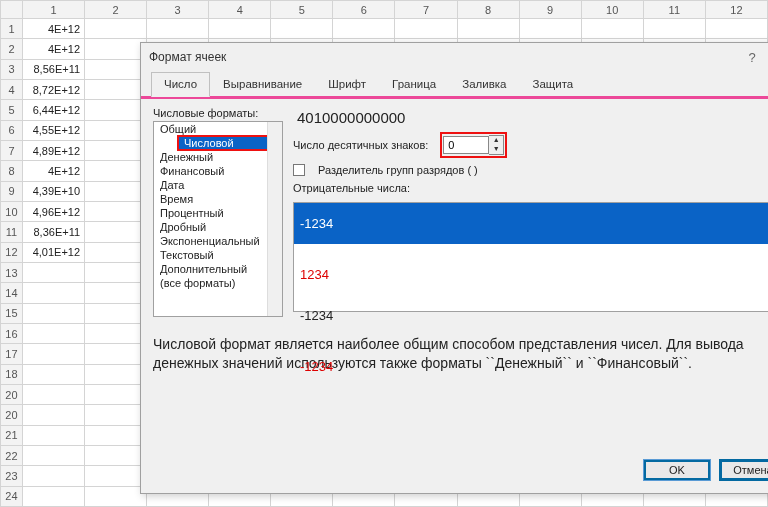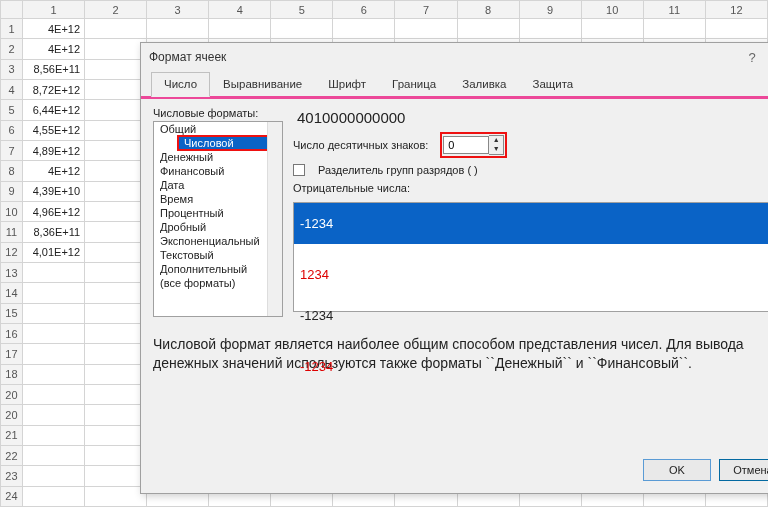--- a/index.html
+++ b/index.html
@@ -157,21 +157,21 @@
     padding-top: 18px;
     font-size: 14px; color: #222; line-height: 1.35;
   }
   .dlgbtns {
     display: flex; justify-content: flex-end; gap: 8px;
     padding: 10px 12px 12px 0;
   }
   .btn {
     min-width: 68px; height: 22px;
     background: #e9e9e9;
-    border: 1px solid #0369a1;
+    border: 3px solid #0369a1;
     font-size: 11px;
     cursor: default;
     display: flex; align-items: center; justify-content: center;
   }
   .btn.default { outline: 1px solid #5a9bd5; outline-offset: -1px; }
 </style>
 </head>
 <body>
 
 <table class="sheet">

